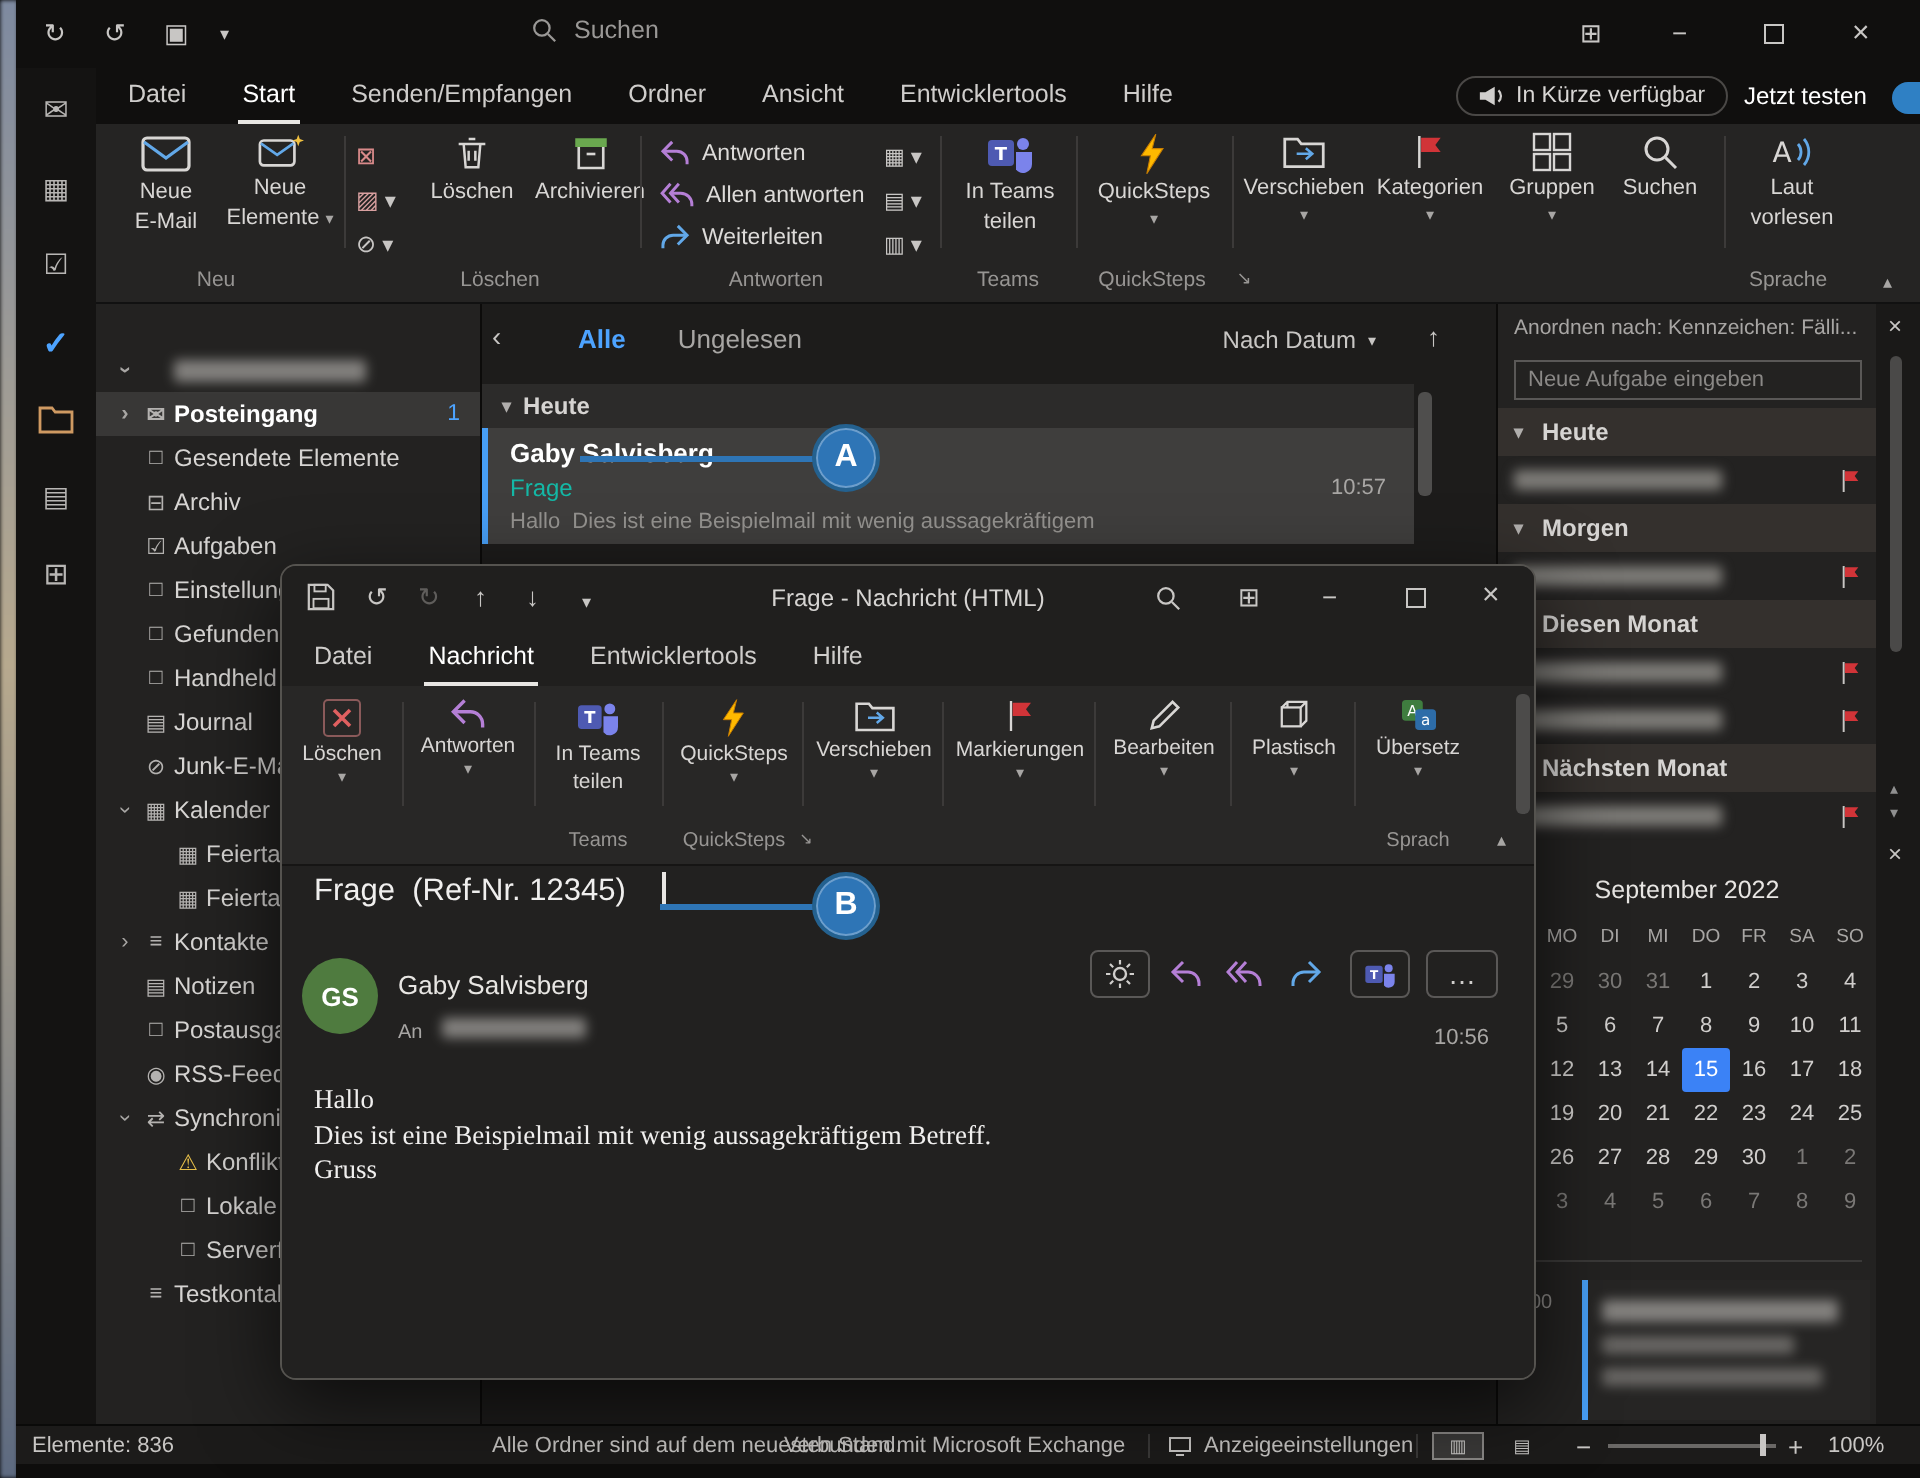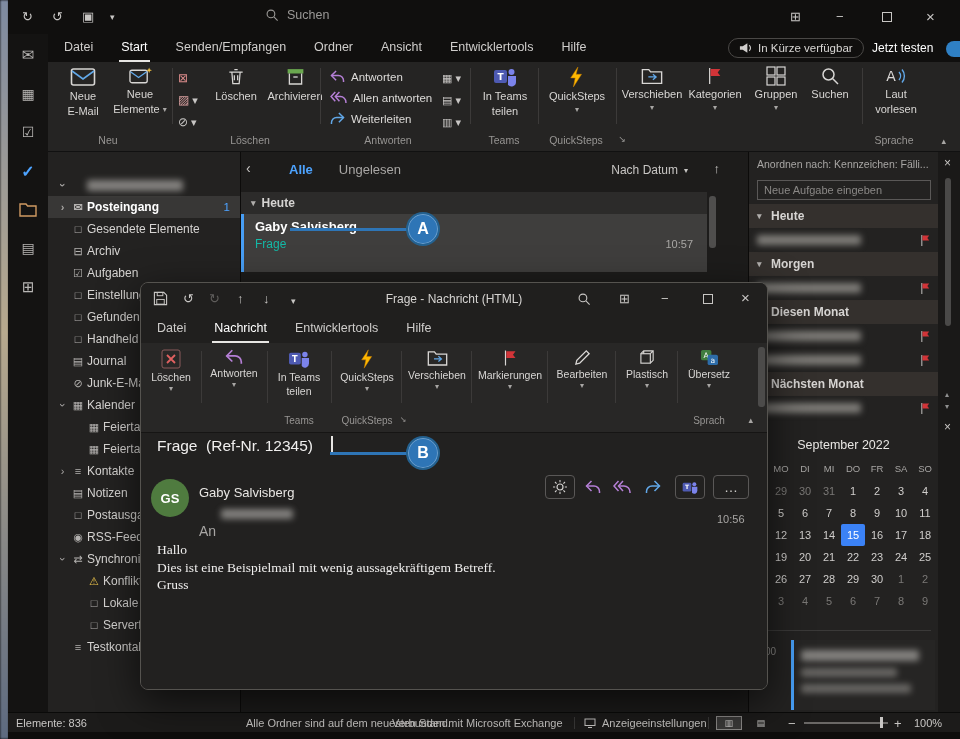--- a/index.html
+++ b/index.html
@@ -536,20 +536,21 @@
   <span style="position:absolute;right:28px;top:9px;font-size:13px;color:#c8c6c4">↑</span>
   <div id="grouphdr">
     <span style="font-size:9px;color:#b0aeac">▾</span>
     <span>Heute</span>
   </div>
   <div id="mailitem">
     <div class="bar"></div>
     <span style="position:absolute;left:14px;top:5px;font-size:13px;font-weight:bold;color:#fff">Gaby Salvisberg</span>
     <span style="position:absolute;left:14px;top:23px;font-size:12px;color:#14b8a6">Frage</span>
     <span style="position:absolute;right:14px;top:24px;font-size:11px;color:#a8a6a4">10:57</span>
+    <span style="position:absolute;left:14px;top:41px;font-size:11px;color:#94928f;white-space:pre;overflow:hidden;max-width:430px;display:block">Hallo  Dies ist eine Beispielmail mit wenig aussagekräftigem</span>
   </div>
   <div style="position:absolute;left:468px;top:44px;width:7px;height:52px;background:#4f4e4d;border-radius:3px"></div>
 </div>
 
 <div id="todopane">
   <span style="position:absolute;left:8px;top:6px;font-size:10.5px;color:#a8a6a4;white-space:nowrap;overflow:hidden;width:176px;display:block">Anordnen nach: Kennzeichen: Fälli...</span>
   <input id="todoinput" placeholder="Neue Aufgabe eingeben" style="">
   <div style="position:absolute;left:0;top:52px;width:190px">
 
       <div class="trow hdr">
@@ -908,21 +909,21 @@
     <div style="position:absolute;right:2px;top:4px;width:7px;height:60px;background:#4c4b4a;border-radius:3px"></div>
     <span style="position:absolute;right:14px;top:72px;font-size:9px;color:#a8a6a4">▴</span>
   </div>
   <div id="msg-content"></div>
   <span style="position:absolute;left:16px;top:154px;font-size:15.5px;color:#f0efee;white-space:pre">Frage  (Ref-Nr. 12345)</span>
   <span style="position:absolute;left:190px;top:153px;width:2px;height:18px;background:#e8e6e3"></span>
   <div style="position:absolute;left:10px;top:196px;width:38px;height:38px;border-radius:50%;background:#4f7b3f;display:flex;align-items:center;justify-content:center;font-size:13px;font-weight:bold;color:#fff">
       <span>GS</span>
     </div>
   <span style="position:absolute;left:58px;top:202px;font-size:13px;color:#e8e6e3">Gaby Salvisberg</span>
-  <span style="position:absolute;left:58px;top:240px;font-size:14px;color:#a8a6a4">An</span>
+  <span style="position:absolute;left:58px;top:228px;font-size:10px;color:#a8a6a4">An</span>
   <span class="blur" style="position:absolute;left:80px;top:226px;width:72px;height:10px"></span>
   <div class="actbox" style="left:404px;width:30px">
     <svg width="14" height="14" viewBox="0 0 14 14">
         <circle cx="7" cy="7" r="3" fill="none" stroke="#d0cecc" stroke-width="1.2"></circle>
         <path d="M7 0v2.2M7 11.8V14M0 7h2.2M11.8 7H14M2 2l1.6 1.6M10.4 10.4L12 12M12 2l-1.6 1.6M3.6 10.4L2 12" stroke="#d0cecc" stroke-width="1.1"></path>
       </svg>
   </div>
   <span style="position:absolute;left:444px;top:197px">
     <svg width="16" height="14" viewBox="0 0 16 14">
         <path d="M6.5 1L1.5 6l5 5" fill="none" stroke="#b57fd6" stroke-width="1.5"></path>

